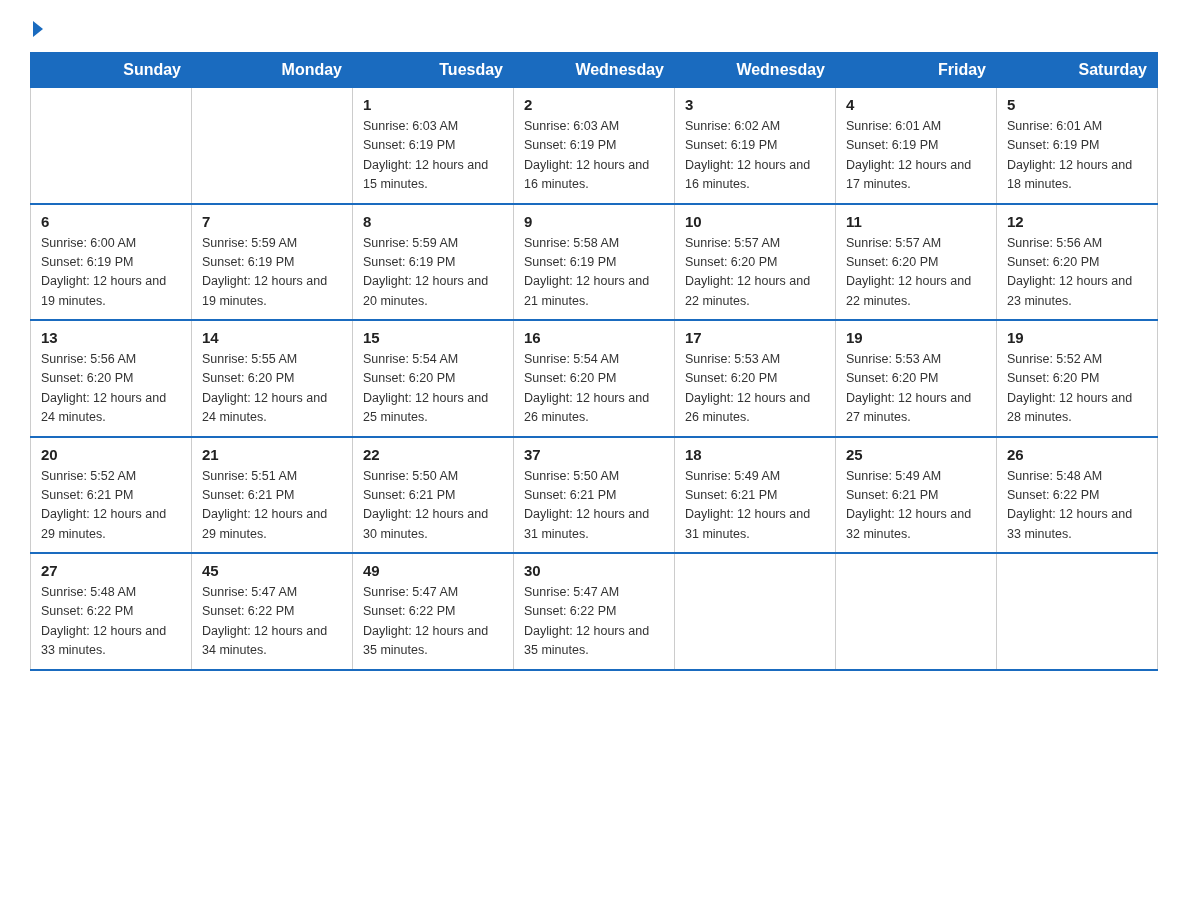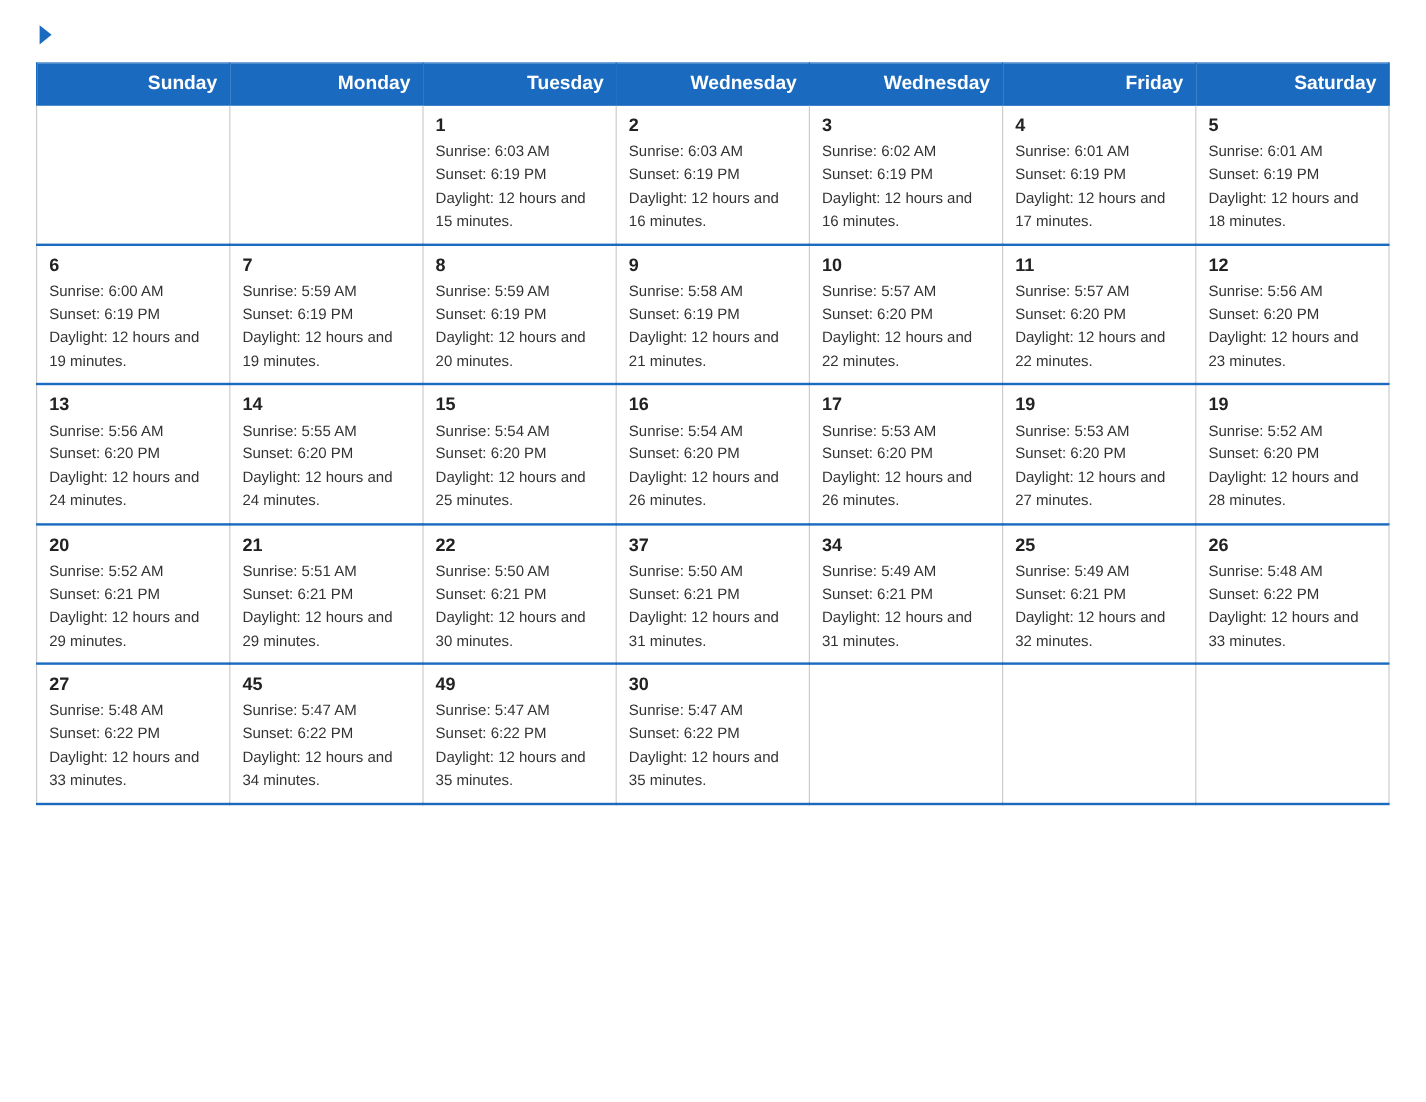--- a/index.html
+++ b/index.html
@@ -219,21 +219,21 @@
         </td>
         <td>
           <span class="day-number">22</span>
           <div class="day-info">Sunrise: 5:50 AM<br>Sunset: 6:21 PM<br>Daylight: 12 hours and 30 minutes.</div>
         </td>
         <td>
           <span class="day-number">37</span>
           <div class="day-info">Sunrise: 5:50 AM<br>Sunset: 6:21 PM<br>Daylight: 12 hours and 31 minutes.</div>
         </td>
         <td>
-          <span class="day-number">34</span>
+          <span class="day-number">18</span>
           <div class="day-info">Sunrise: 5:49 AM<br>Sunset: 6:21 PM<br>Daylight: 12 hours and 31 minutes.</div>
         </td>
         <td>
           <span class="day-number">25</span>
           <div class="day-info">Sunrise: 5:49 AM<br>Sunset: 6:21 PM<br>Daylight: 12 hours and 32 minutes.</div>
         </td>
         <td>
           <span class="day-number">26</span>
           <div class="day-info">Sunrise: 5:48 AM<br>Sunset: 6:22 PM<br>Daylight: 12 hours and 33 minutes.</div>
         </td>

